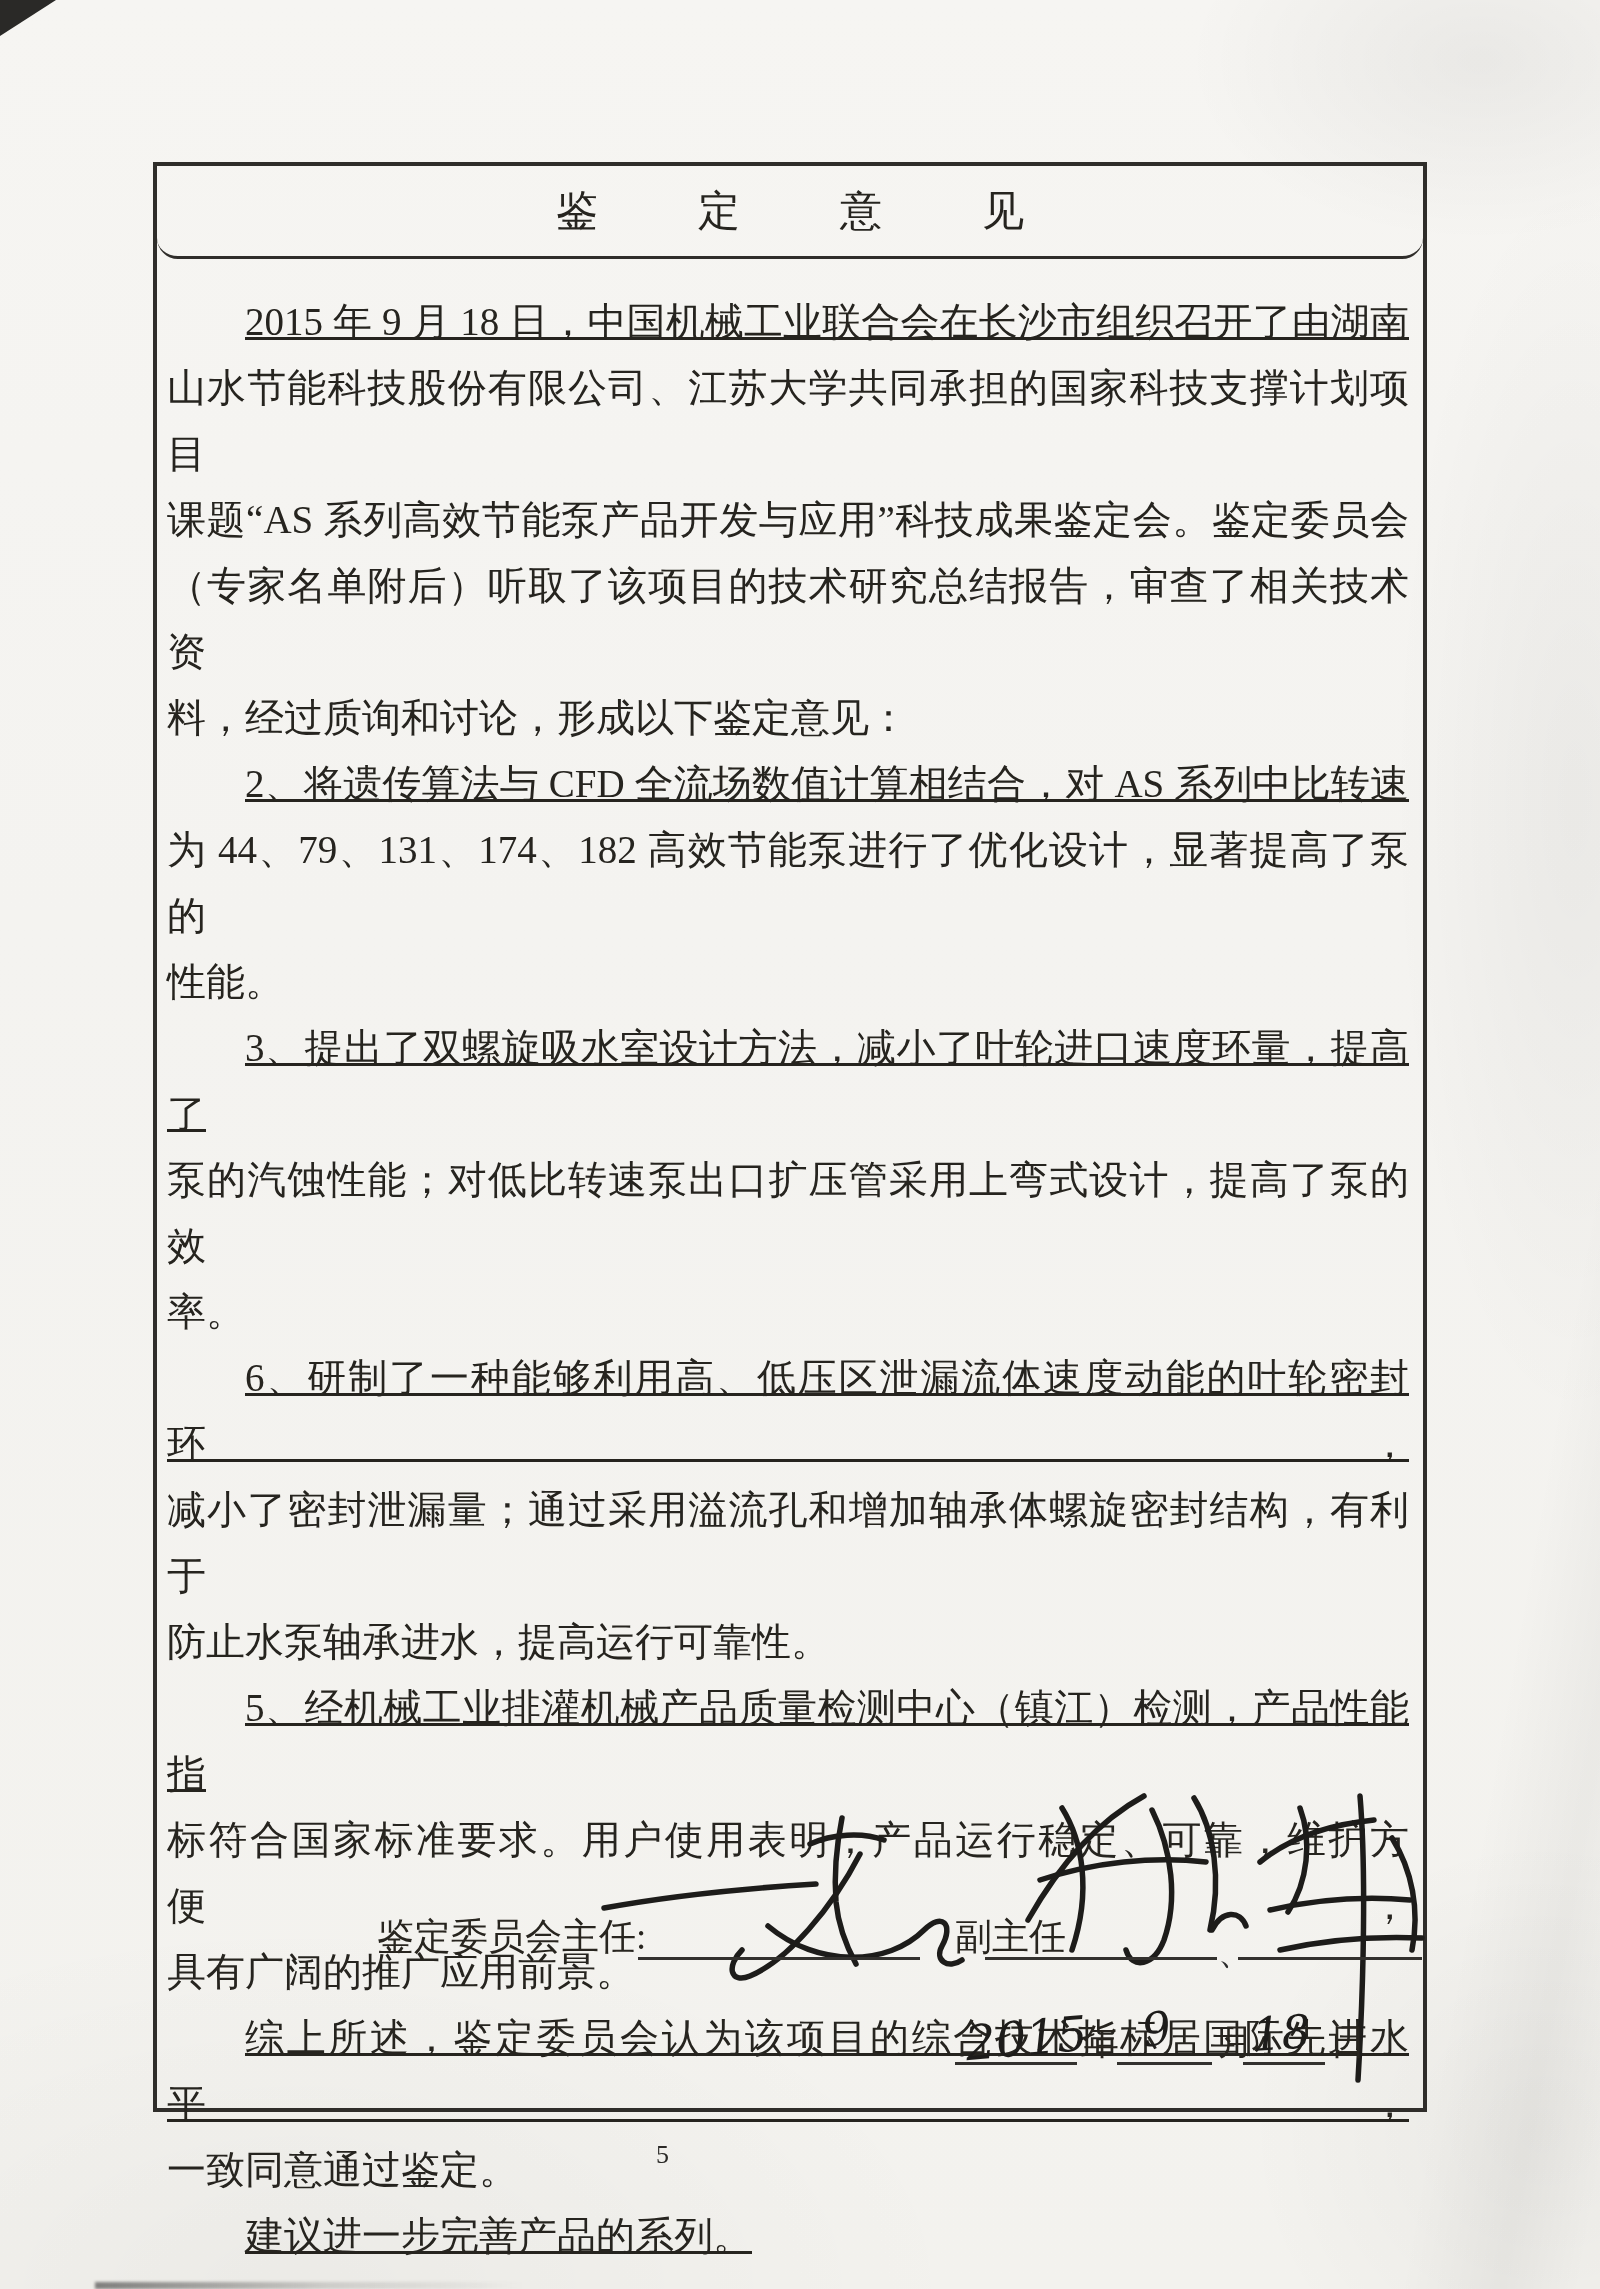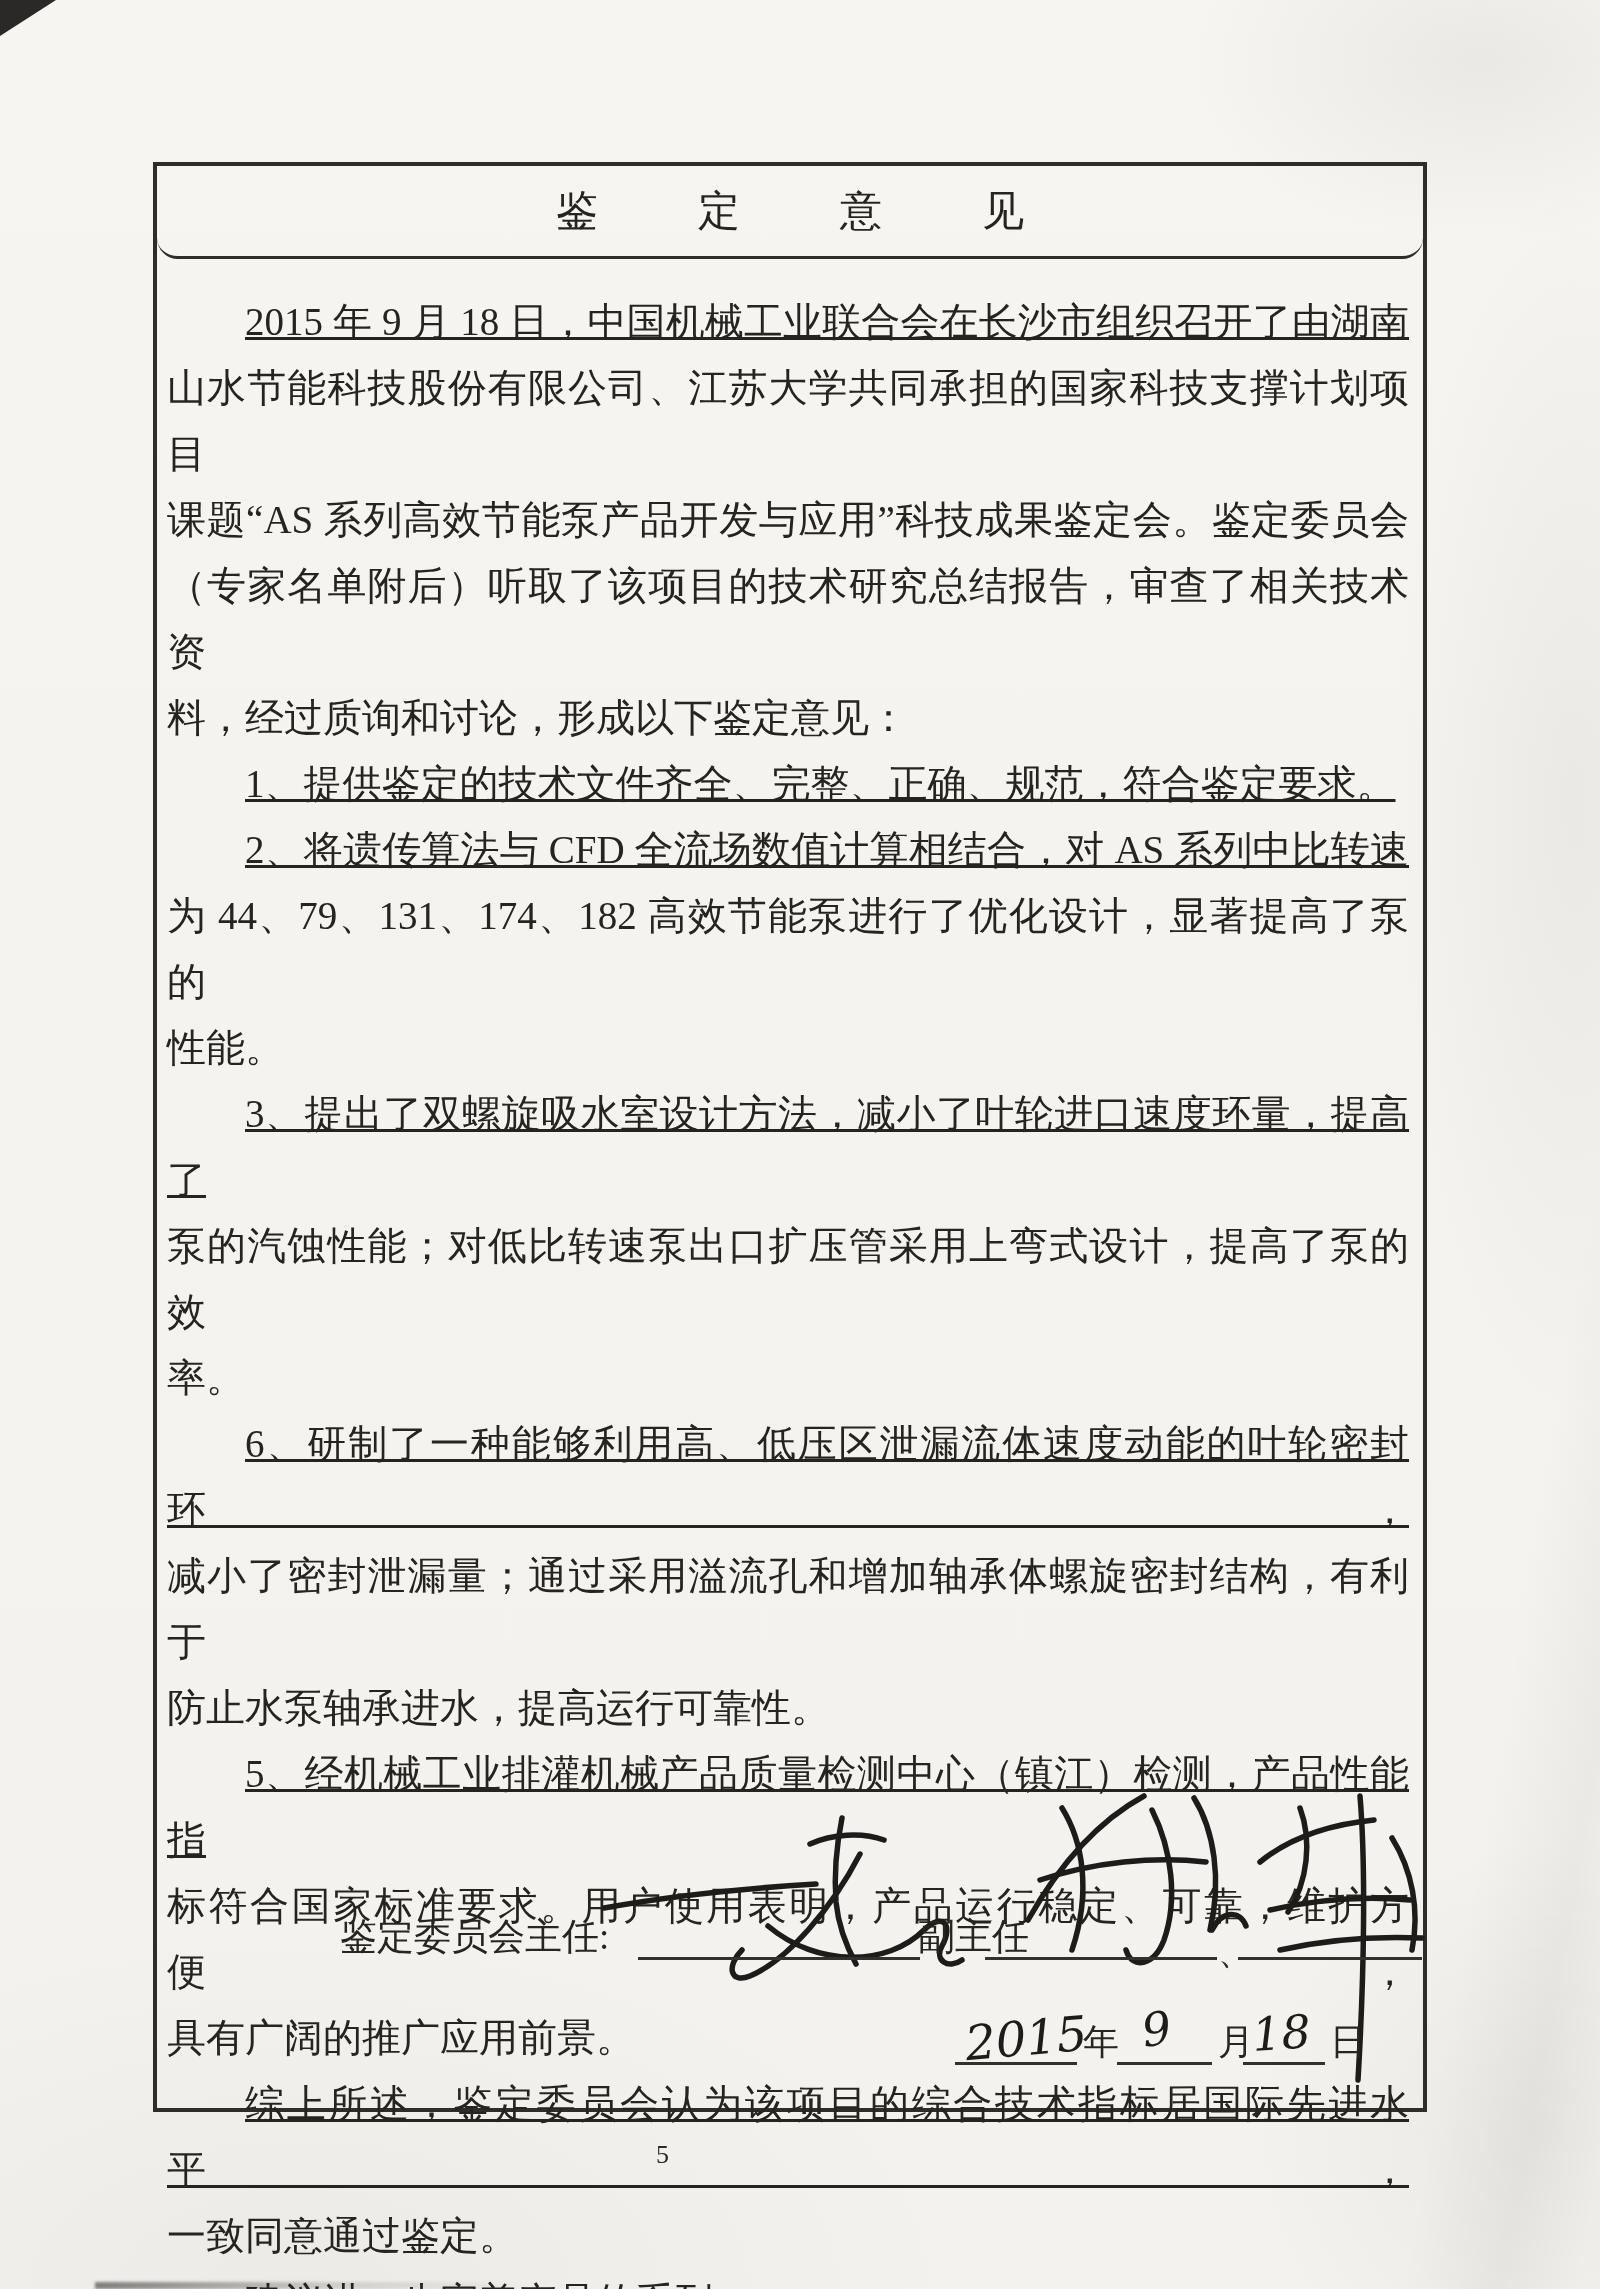--- a/index.html
+++ b/index.html
@@ -41,21 +41,21 @@
     color:#26241f;
     border-radius:21px;
   }
   .body-text{
     padding:30px 14px 0 10px;
     font-size:39px;line-height:66px;color:#26241f;
   }
   .line{min-height:66px;}
   .line.ind{text-indent:78px;text-decoration:underline;}
   .line.fill{text-align:justify;text-align-last:justify;}
-  .sig-label{position:absolute;font-size:37px;color:#28251f;white-space:nowrap;}
+  .sig-label{position:absolute;font-size:37px;color:#28251f;white-space:nowrap;margin-left:37px;}
   .sig-sep{position:absolute;font-size:34px;color:#2b2b2b;}
   .underline{position:absolute;height:3px;background:#33312e;}
   .sig-svg{position:absolute;overflow:visible;}
   .sig-svg path{fill:none;stroke:#1d1c1a;stroke-width:5.5;stroke-linecap:round;stroke-linejoin:round;}
   .hand{
     position:absolute;font-family:"DejaVu Serif","Liberation Serif",serif;
     font-style:italic;color:#1d1c1a;white-space:nowrap;
   }
   .hand.year{font-size:48px;transform:rotate(-5deg);}
   .hand.month{font-size:46px;transform:rotate(-8deg);}
@@ -76,21 +76,20 @@
     <div class="title-row">
       <span>鉴定意见</span>
     </div>
 
     <div class="body-text">
       <div class="line ind fill">2015 年 9 月 18 日，中国机械工业联合会在长沙市组织召开了由湖南</div>
       <div class="line fill">山水节能科技股份有限公司、江苏大学共同承担的国家科技支撑计划项目</div>
       <div class="line fill">课题“AS 系列高效节能泵产品开发与应用”科技成果鉴定会。鉴定委员会</div>
       <div class="line fill">（专家名单附后）听取了该项目的技术研究总结报告，审查了相关技术资</div>
       <div class="line">料，经过质询和讨论，形成以下鉴定意见：</div>
-      <div class="line ind">1、提供鉴定的技术文件齐全、完整、正确、规范，符合鉴定要求。</div>
       <div class="line ind fill">2、将遗传算法与 CFD 全流场数值计算相结合，对 AS 系列中比转速</div>
       <div class="line fill">为 44、79、131、174、182 高效节能泵进行了优化设计，显著提高了泵的</div>
       <div class="line">性能。</div>
       <div class="line ind fill">3、提出了双螺旋吸水室设计方法，减小了叶轮进口速度环量，提高了</div>
       <div class="line fill">泵的汽蚀性能；对低比转速泵出口扩压管采用上弯式设计，提高了泵的效</div>
       <div class="line">率。</div>
       <div class="line ind fill">6、研制了一种能够利用高、低压区泄漏流体速度动能的叶轮密封环，</div>
       <div class="line fill">减小了密封泄漏量；通过采用溢流孔和增加轴承体螺旋密封结构，有利于</div>
       <div class="line">防止水泵轴承进水，提高运行可靠性。</div>
       <div class="line ind fill">5、经机械工业排灌机械产品质量检测中心（镇江）检测，产品性能指</div>

